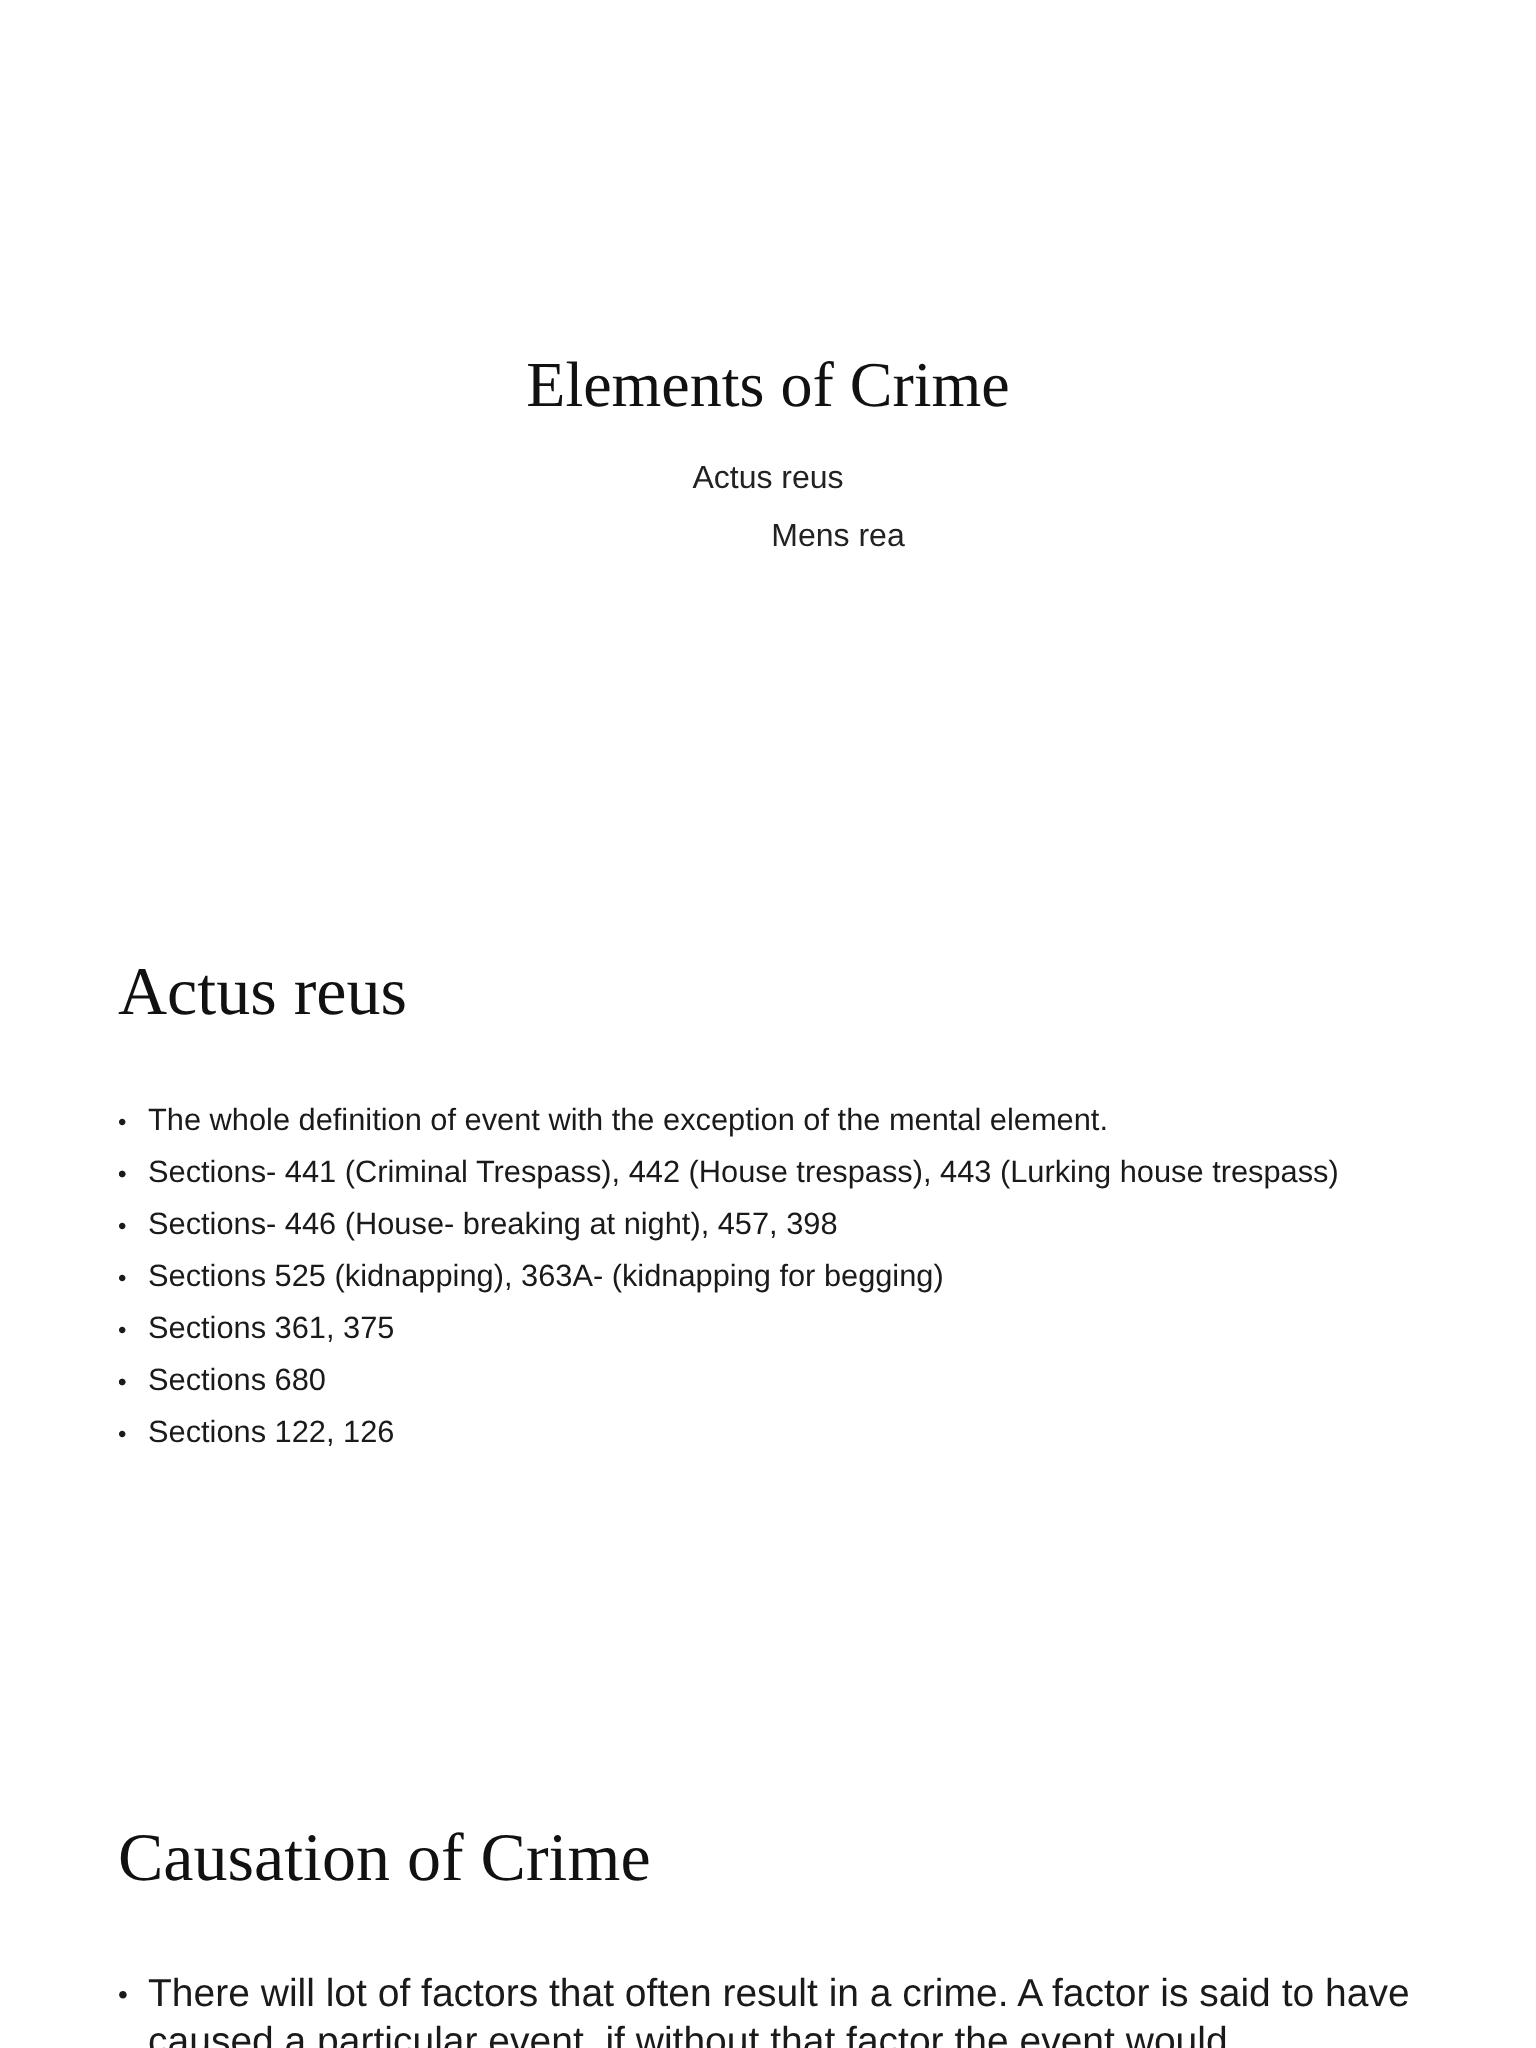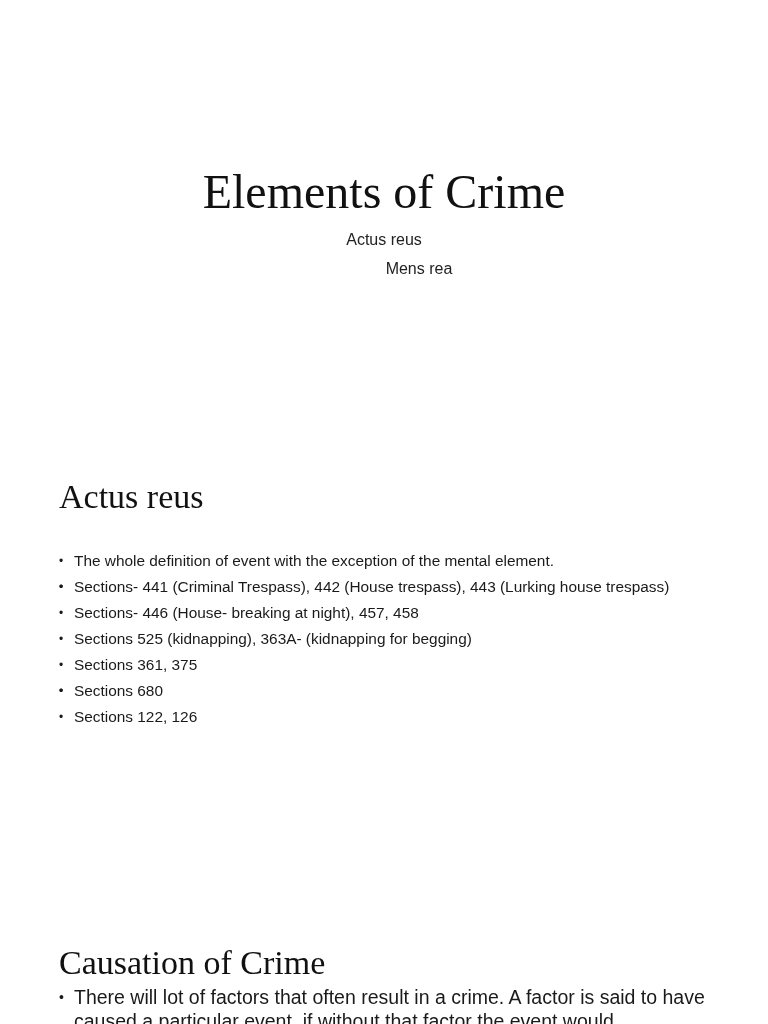--- a/index.html
+++ b/index.html
@@ -19,21 +19,21 @@
     left: 0;
     width: 768px;
   }
   .title-main {
     position: absolute;
     top: 166px;
     left: 0;
     width: 768px;
     text-align: center;
     font-family: "Liberation Serif", serif;
-    font-size: 48px;
+    font-size: 32px;
     line-height: 52px;
     margin: 0;
     font-weight: normal;
   }
   .subtitle {
     position: absolute;
     left: 0;
     width: 768px;
     text-align: center;
     font-family: "Liberation Sans", sans-serif;
@@ -47,21 +47,21 @@
   .heading {
     position: absolute;
     left: 59px;
     font-family: "Liberation Serif", serif;
     font-size: 34px;
     line-height: 40px;
     margin: 0;
     font-weight: normal;
   }
   .h-actus { top: 477px; }
-  .h-cause { top: 910px; margin-top: 33px; }
+  .h-cause { top: 910px; }
 
   ul.bullets {
     position: absolute;
     list-style: none;
     margin: 0;
     padding: 0;
     font-family: "Liberation Sans", sans-serif;
     color: #1a1a1a;
   }
   ul.bullets li {
@@ -100,21 +100,21 @@
   <div class="subtitle sub1">Actus reus</div>
   <div class="subtitle sub2">Mens rea</div>
 </section>
 
 <section class="slide">
   <h2 class="heading h-actus">Actus reus</h2>
   <ul class="bullets list-actus">
     <li><span class="dot">•</span><span>The whole definition of event with the exception of the mental element.</span></li>
     <li><span class="dot">•</span></li>
     <li><span class="dot">•</span><span>Sections- 441 (Criminal Trespass), 442 (House trespass), 443 (Lurking house trespass)</span></li>
-    <li><span class="dot">•</span><span>Sections- 446 (House- breaking at night), 457, 458</span></li>
+    <li><span class="dot">•</span><span>Sections- 446 (House- breaking at night), 457, 398</span></li>
     <li><span class="dot">•</span><span>Sections 525 (kidnapping), 363A- (kidnapping for begging)</span></li>
     <li><span class="dot">•</span><span>Sections 361, 375</span></li>
     <li><span class="dot">•</span></li>
     <li><span class="dot">•</span><span>Sections 680</span></li>
     <li><span class="dot">•</span><span>Sections 122, 126</span></li>
   </ul>
 </section>
 
 <section class="slide">
   <h2 class="heading h-cause">Causation of Crime</h2>

